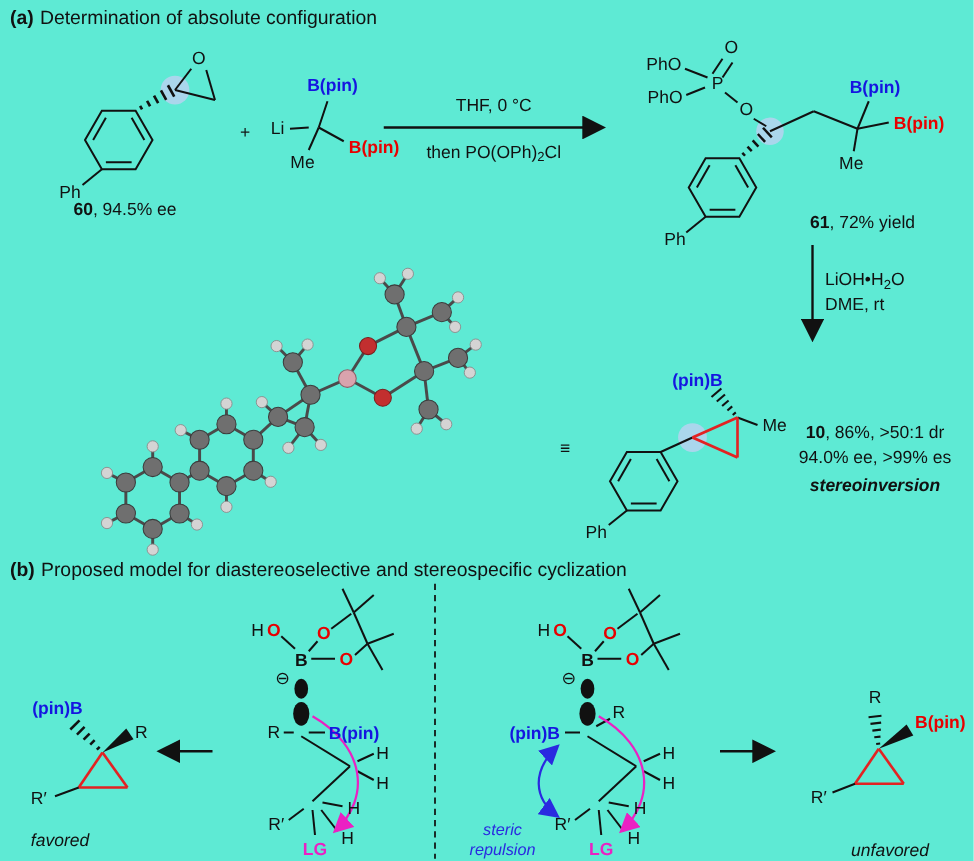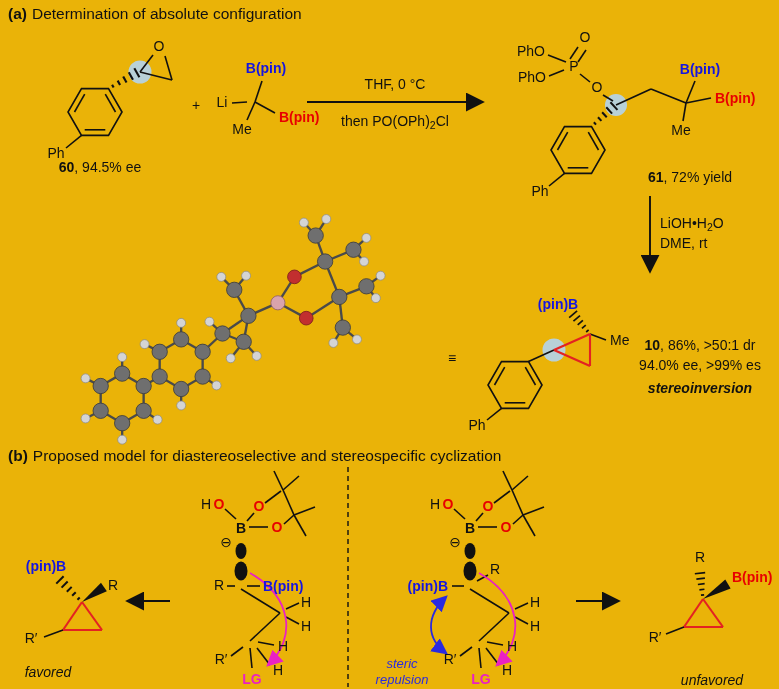--- a/index.html
+++ b/index.html
@@ -1,16 +1,16 @@
 <!DOCTYPE html>
 <html style="--blue: #1515e0; --red: #e80000; --magenta: #ea21c3; --steric_blue: #2a2ae0; --triangle_red: #e32222; --highlight: #b3d4ee;"><head>
 <meta charset="utf-8">
 <style>
   html,body{margin:0;padding:0;background:#ffffff;}
-  .wrap{width:779px;height:689px;position:relative;background:#eab308;}
+  .wrap{width:779px;height:689px;position:relative;background:#5eead4;}
   .t{font-family:"Liberation Sans","DejaVu Sans",sans-serif;font-size:14px;fill:#111;}
   .h{font-size:15.5px;}
   .b{font-weight:bold;}
   .i{font-style:italic;}
   .blue{fill:var(--blue);font-weight:bold;}
   .red{fill:var(--red);font-weight:bold;}
   .mag{fill:var(--magenta);font-weight:bold;}
   .sblue{fill:var(--steric_blue);}
   .sub{font-size:10.5px;}
   .sm{font-size:13px;}

